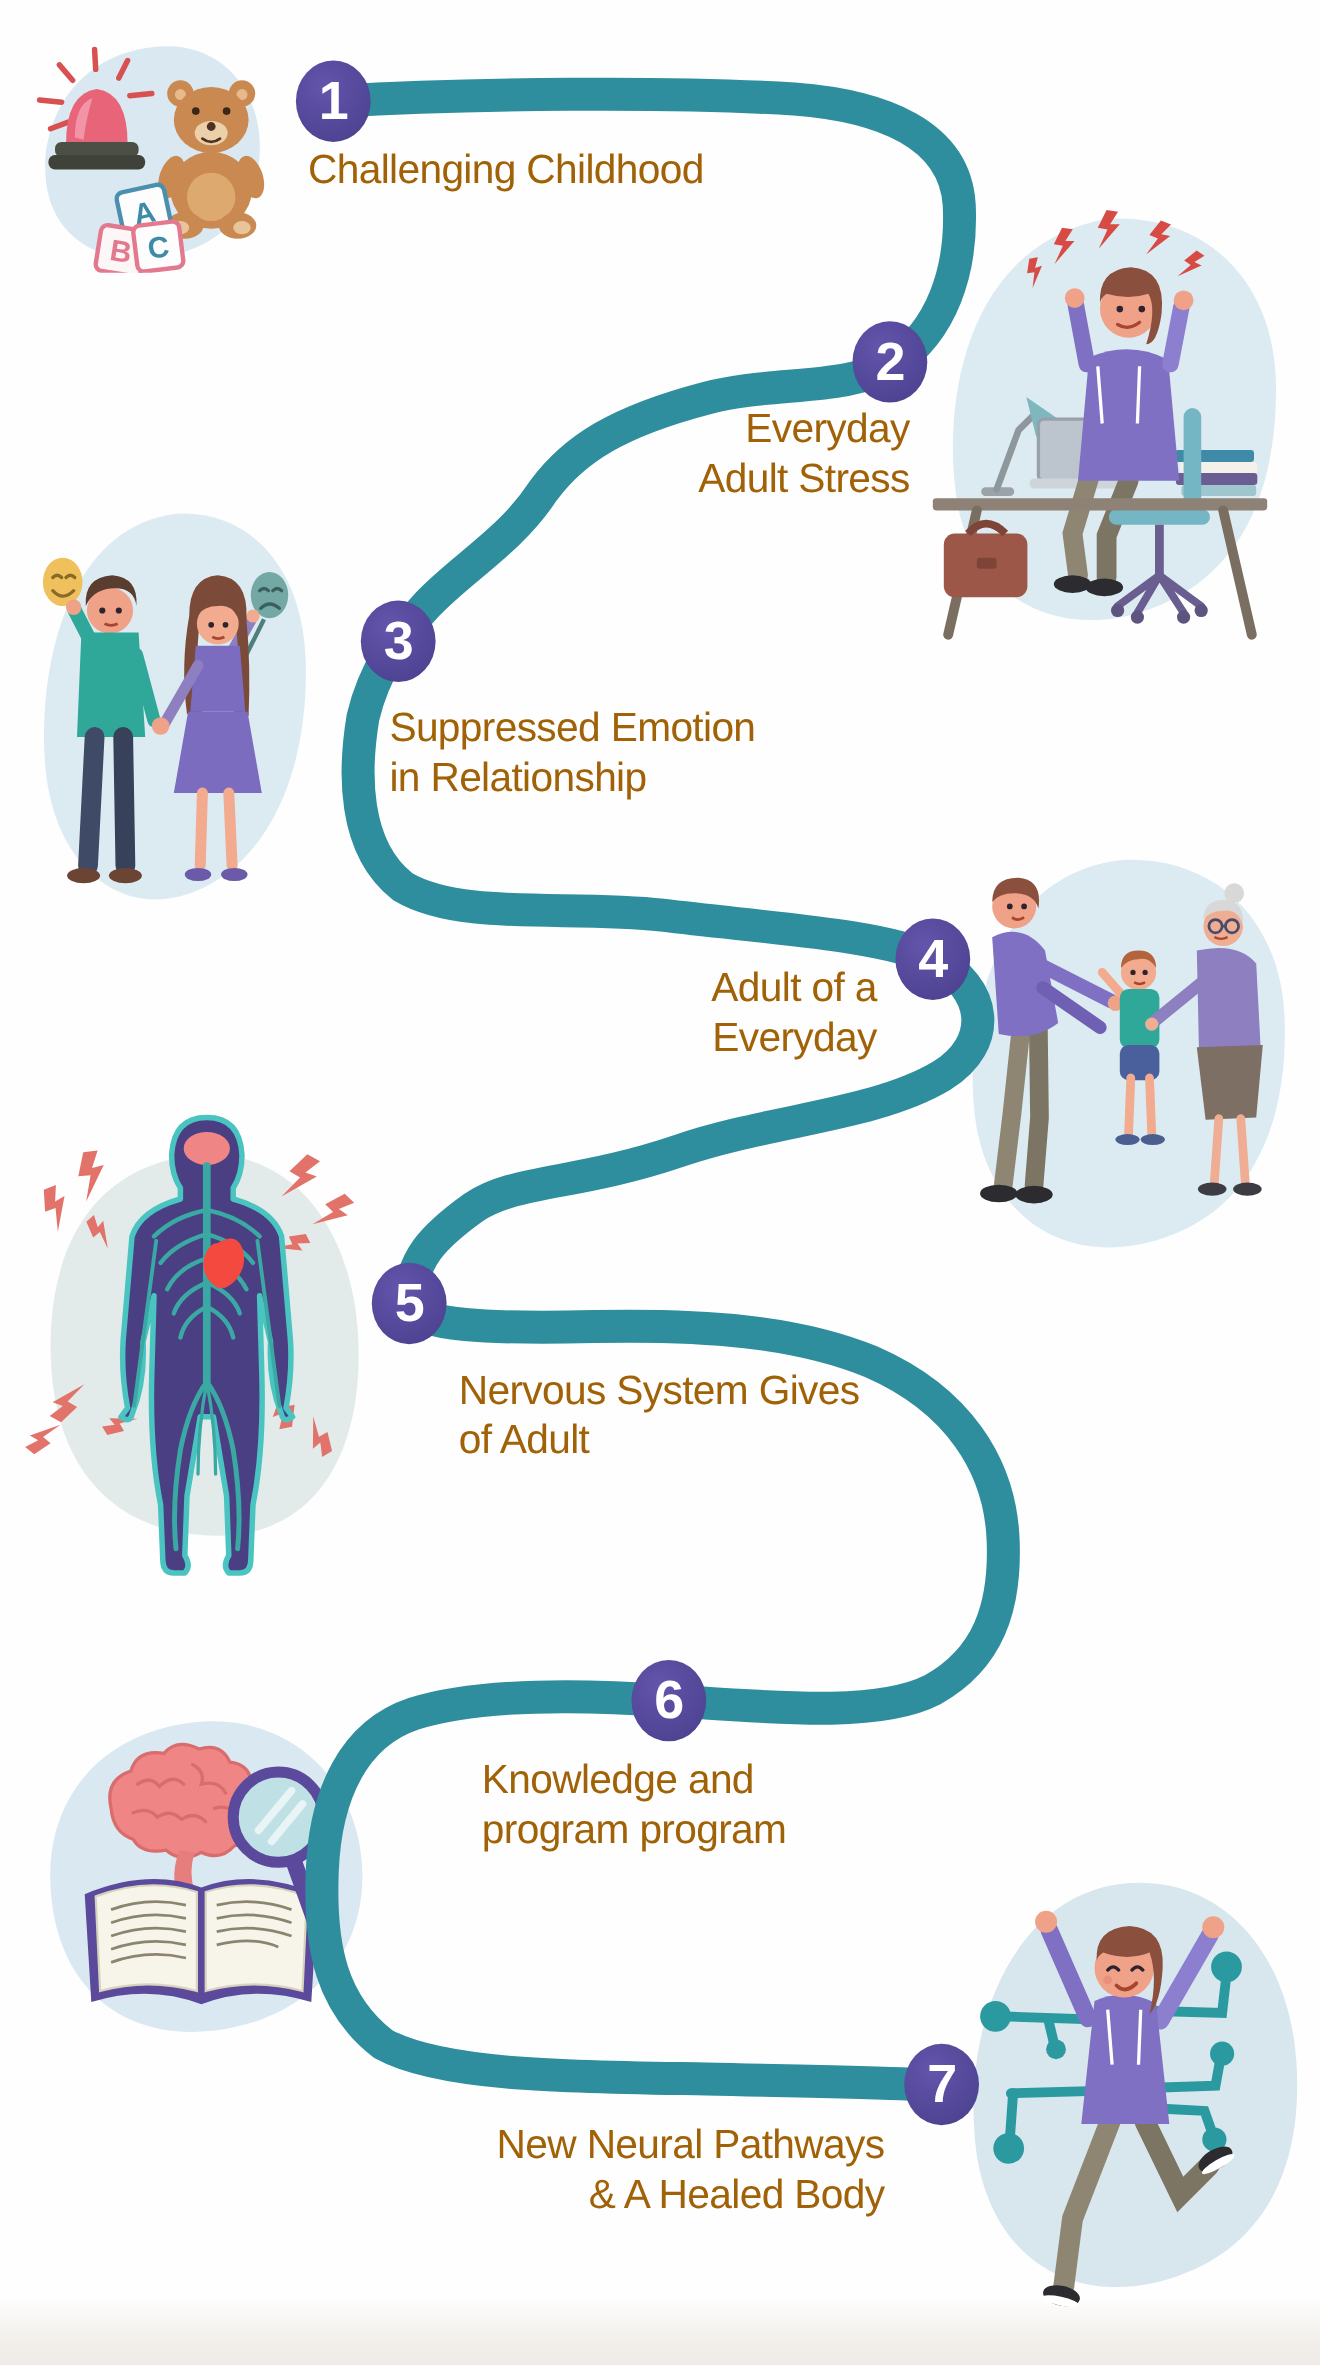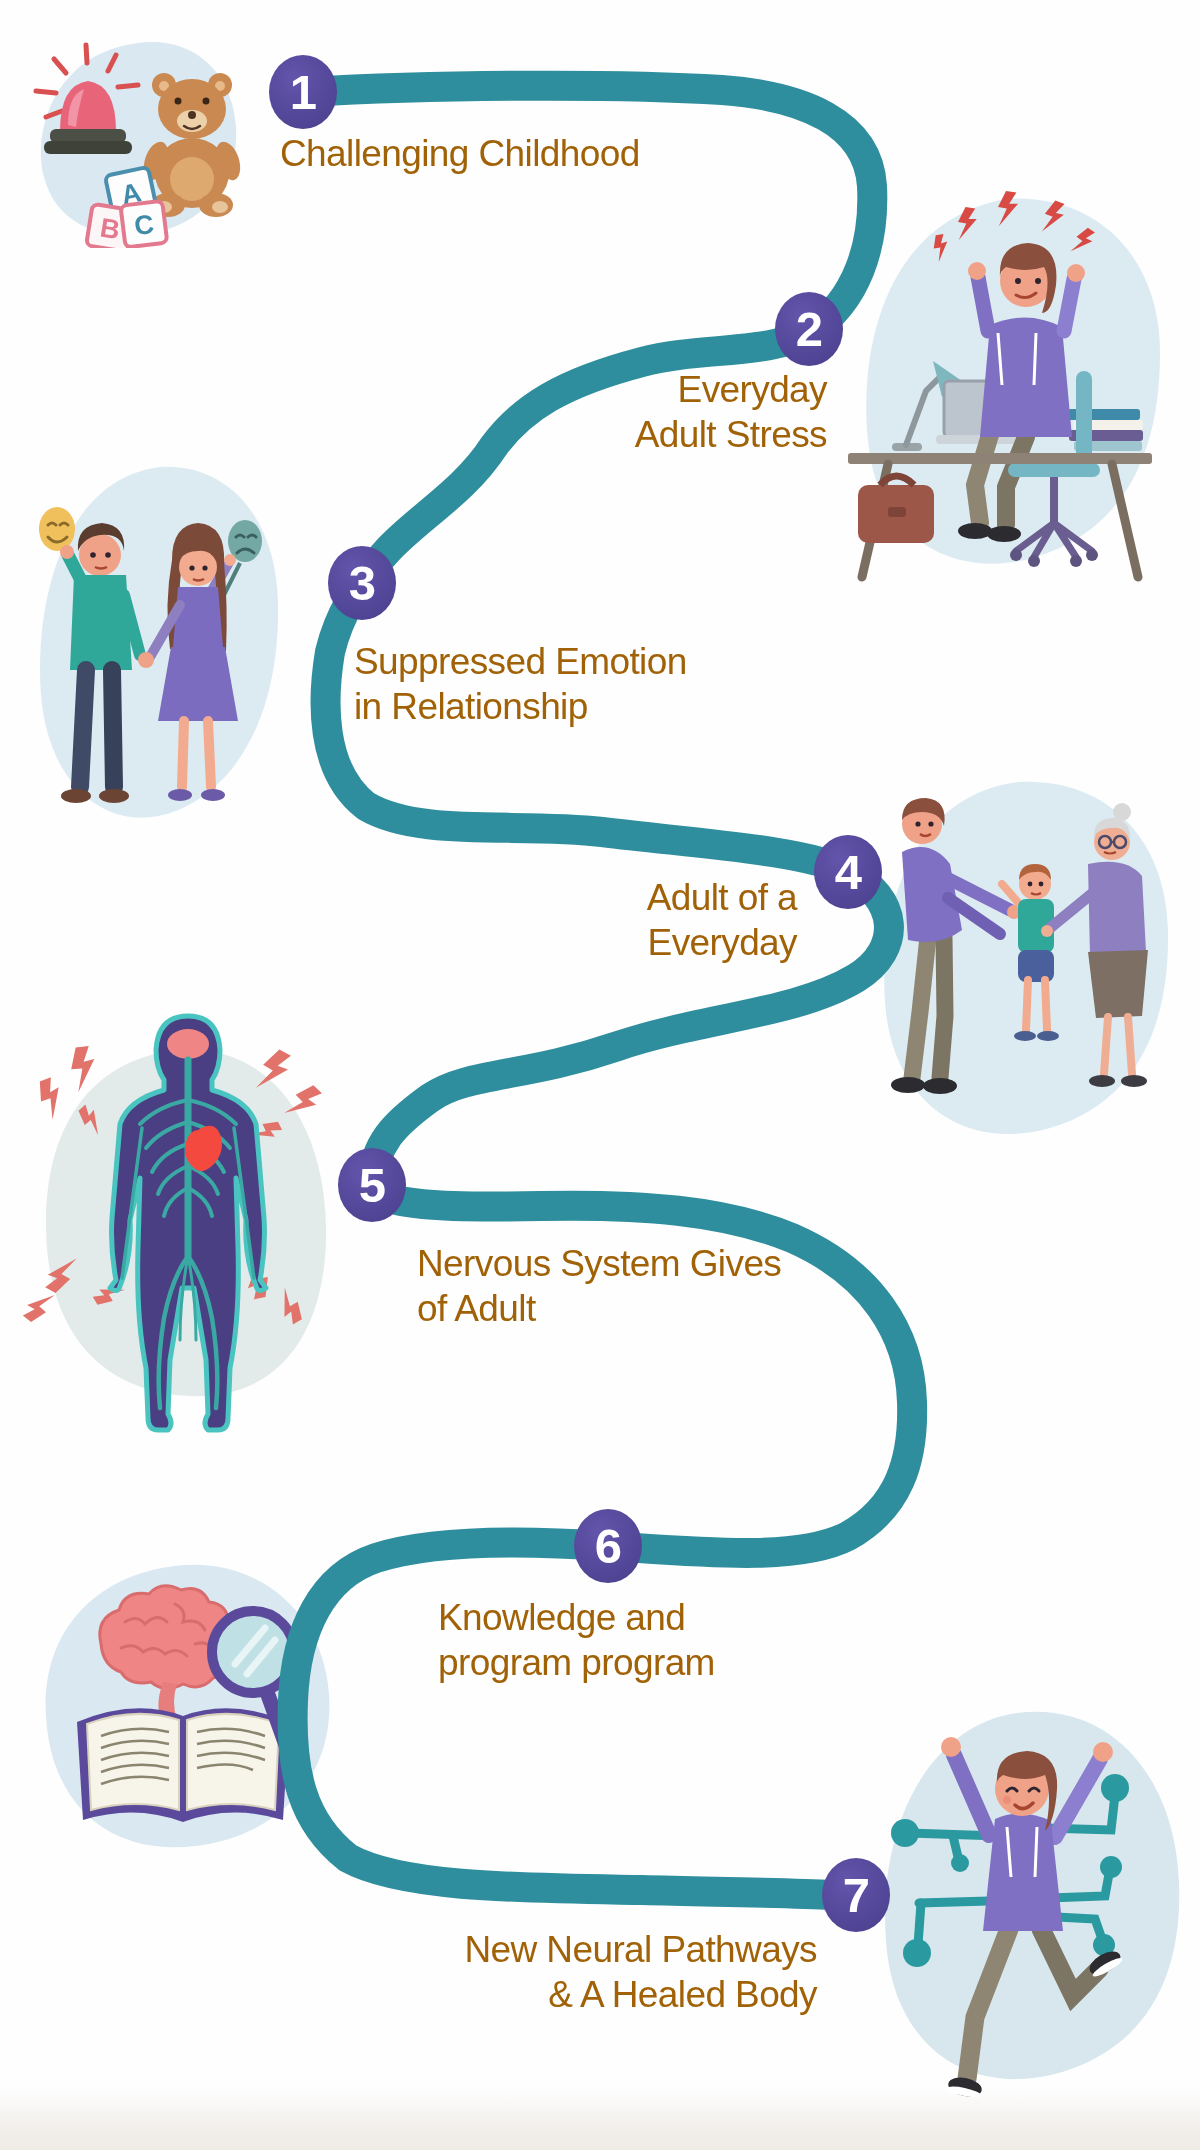--- a/index.html
+++ b/index.html
@@ -415,17 +415,17 @@
     <span>Everyday</span>
   </div>
   <div class="cap" style="left:393px;top:1241px;margin-left:24px;">
     <span>Nervous System Gives</span>
     <span>of Adult</span>
   </div>
   <div class="cap" style="left:438px;top:1595px;">
     <span>Knowledge and</span>
     <span>program program</span>
   </div>
-  <div class="cap right" style="right:383px;top:1927px;">
+  <div class="cap right" style="right:396px;top:1927px;">
     <span>New Neural Pathways</span>
     <span>&amp; A Healed Body</span>
   </div>
 </div>
 
 </body></html>

